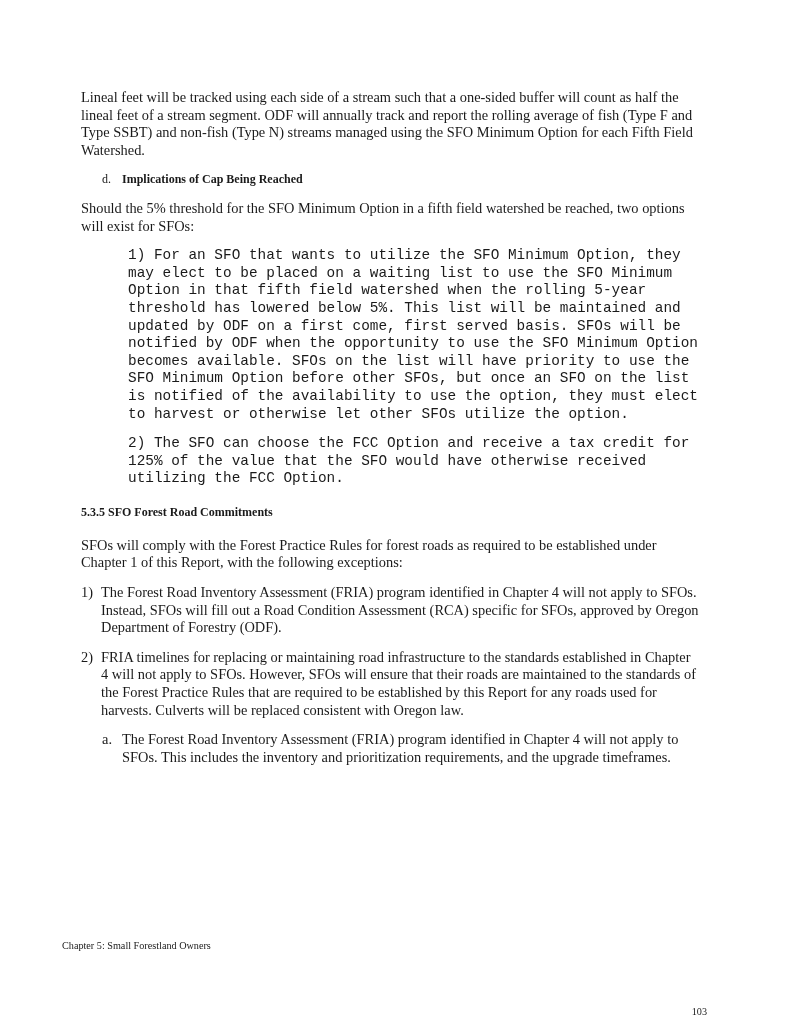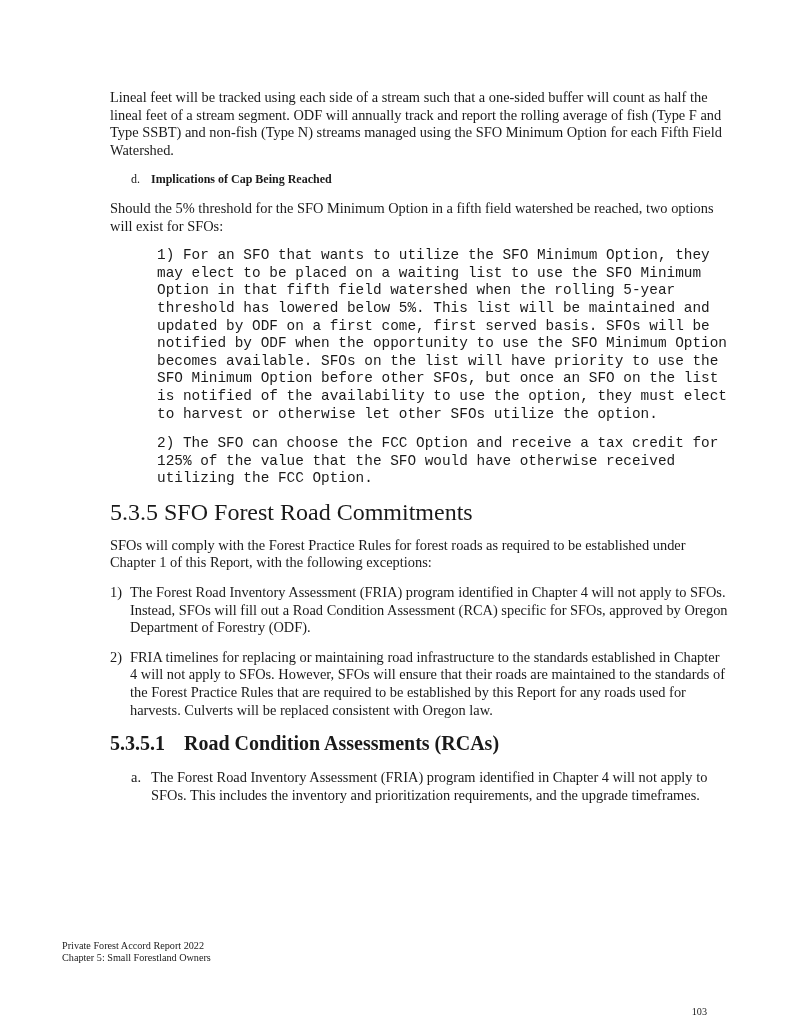--- a/index.html
+++ b/index.html
@@ -1,25 +1,25 @@
 <!DOCTYPE html>
 <html><head>
 <meta charset="utf-8">
 <style>
   html, body { margin:0; padding:0; background:#ffffff; }
   body { width:800px; height:1035px; position:relative; overflow:hidden; color:#1a1a1a;
          font-family:"Liberation Serif","DejaVu Serif",serif; }
-  .page { position:absolute; left:110px; top:89px; width:620px; }
+  .page { position:absolute; left:81px; top:89px; width:620px; }
   p { margin:0; font-size:14.4px; line-height:17.6px; }
   .para { margin-bottom:12px; }
   .subhead { margin:0 0 11px 0; padding-left:21px; font-size:12px; line-height:17.6px; }
   .subhead .letter { font-weight:normal; display:inline-block; width:20px; }
   .subhead .text { font-weight:bold; }
   .indent-block { padding-left:47px; margin-bottom:12px;font-family:Liberation Mono, monospace; }
-  h2 { font-size:24px; line-height:24px; font-weight:normal; margin:4px 0 13px 0; }
+  h2 { font-size:12px; line-height:24px; font-weight:bold; margin:4px 0 13px 0; }
   h3 { font-size:20px; line-height:24px; font-weight:bold; margin:4px 0 14px 0; }
   h3 .num { display:inline-block; width:74px; }
   .numlist { margin-bottom:12px; }
   .numitem { display:flex; margin-bottom:12px; }
   .numitem .marker { width:20px; flex:none; font-size:14.4px; line-height:17.6px; }
   .numitem .body { flex:1; }
   .alpha { display:flex; padding-left:21px; }
   .alpha .marker { width:20px; flex:none; font-size:14.4px; line-height:17.6px; }
   .alpha .body { flex:1; }
   .footer { position:absolute; left:62px; top:940px; width:645px; font-size:10.2px; line-height:12.4px; color:#1a1a1a; }
@@ -53,27 +53,23 @@
       <span class="marker">1)</span>
       <p class="body">The Forest Road Inventory Assessment (FRIA) program identified in Chapter 4 will not apply to SFOs. Instead, SFOs will fill out a Road Condition Assessment (RCA) specific for SFOs, approved by Oregon Department of Forestry (ODF).</p>
     </div>
     <div class="numitem">
       <span class="marker">2)</span>
       <p class="body">FRIA timelines for replacing or maintaining road infrastructure to the standards established in Chapter 4 will not apply to SFOs. However, SFOs will ensure that their roads are maintained to the standards of the Forest Practice Rules that are required to be established by this Report for any roads used for harvests. Culverts will be replaced consistent with Oregon law.</p>
     </div>
   </div>
 
 
-  <h3>
-    <span class="num">5.3.5.1</span><span>Road Condition Assessments (RCAs)</span>
-  </h3>
 
   <div class="alpha">
     <span class="marker">a.</span>
     <p class="body">The Forest Road Inventory Assessment (FRIA) program identified in Chapter 4 will not apply to SFOs. This includes the inventory and prioritization requirements, and the upgrade timeframes.</p>
   </div>
 </div>
 
 <div class="footer">
-  <div>Private Forest Accord Report 2022</div>
   <div>Chapter 5: Small Forestland Owners</div>
   <div class="pnum">103</div>
 </div>
 
 </body></html>

